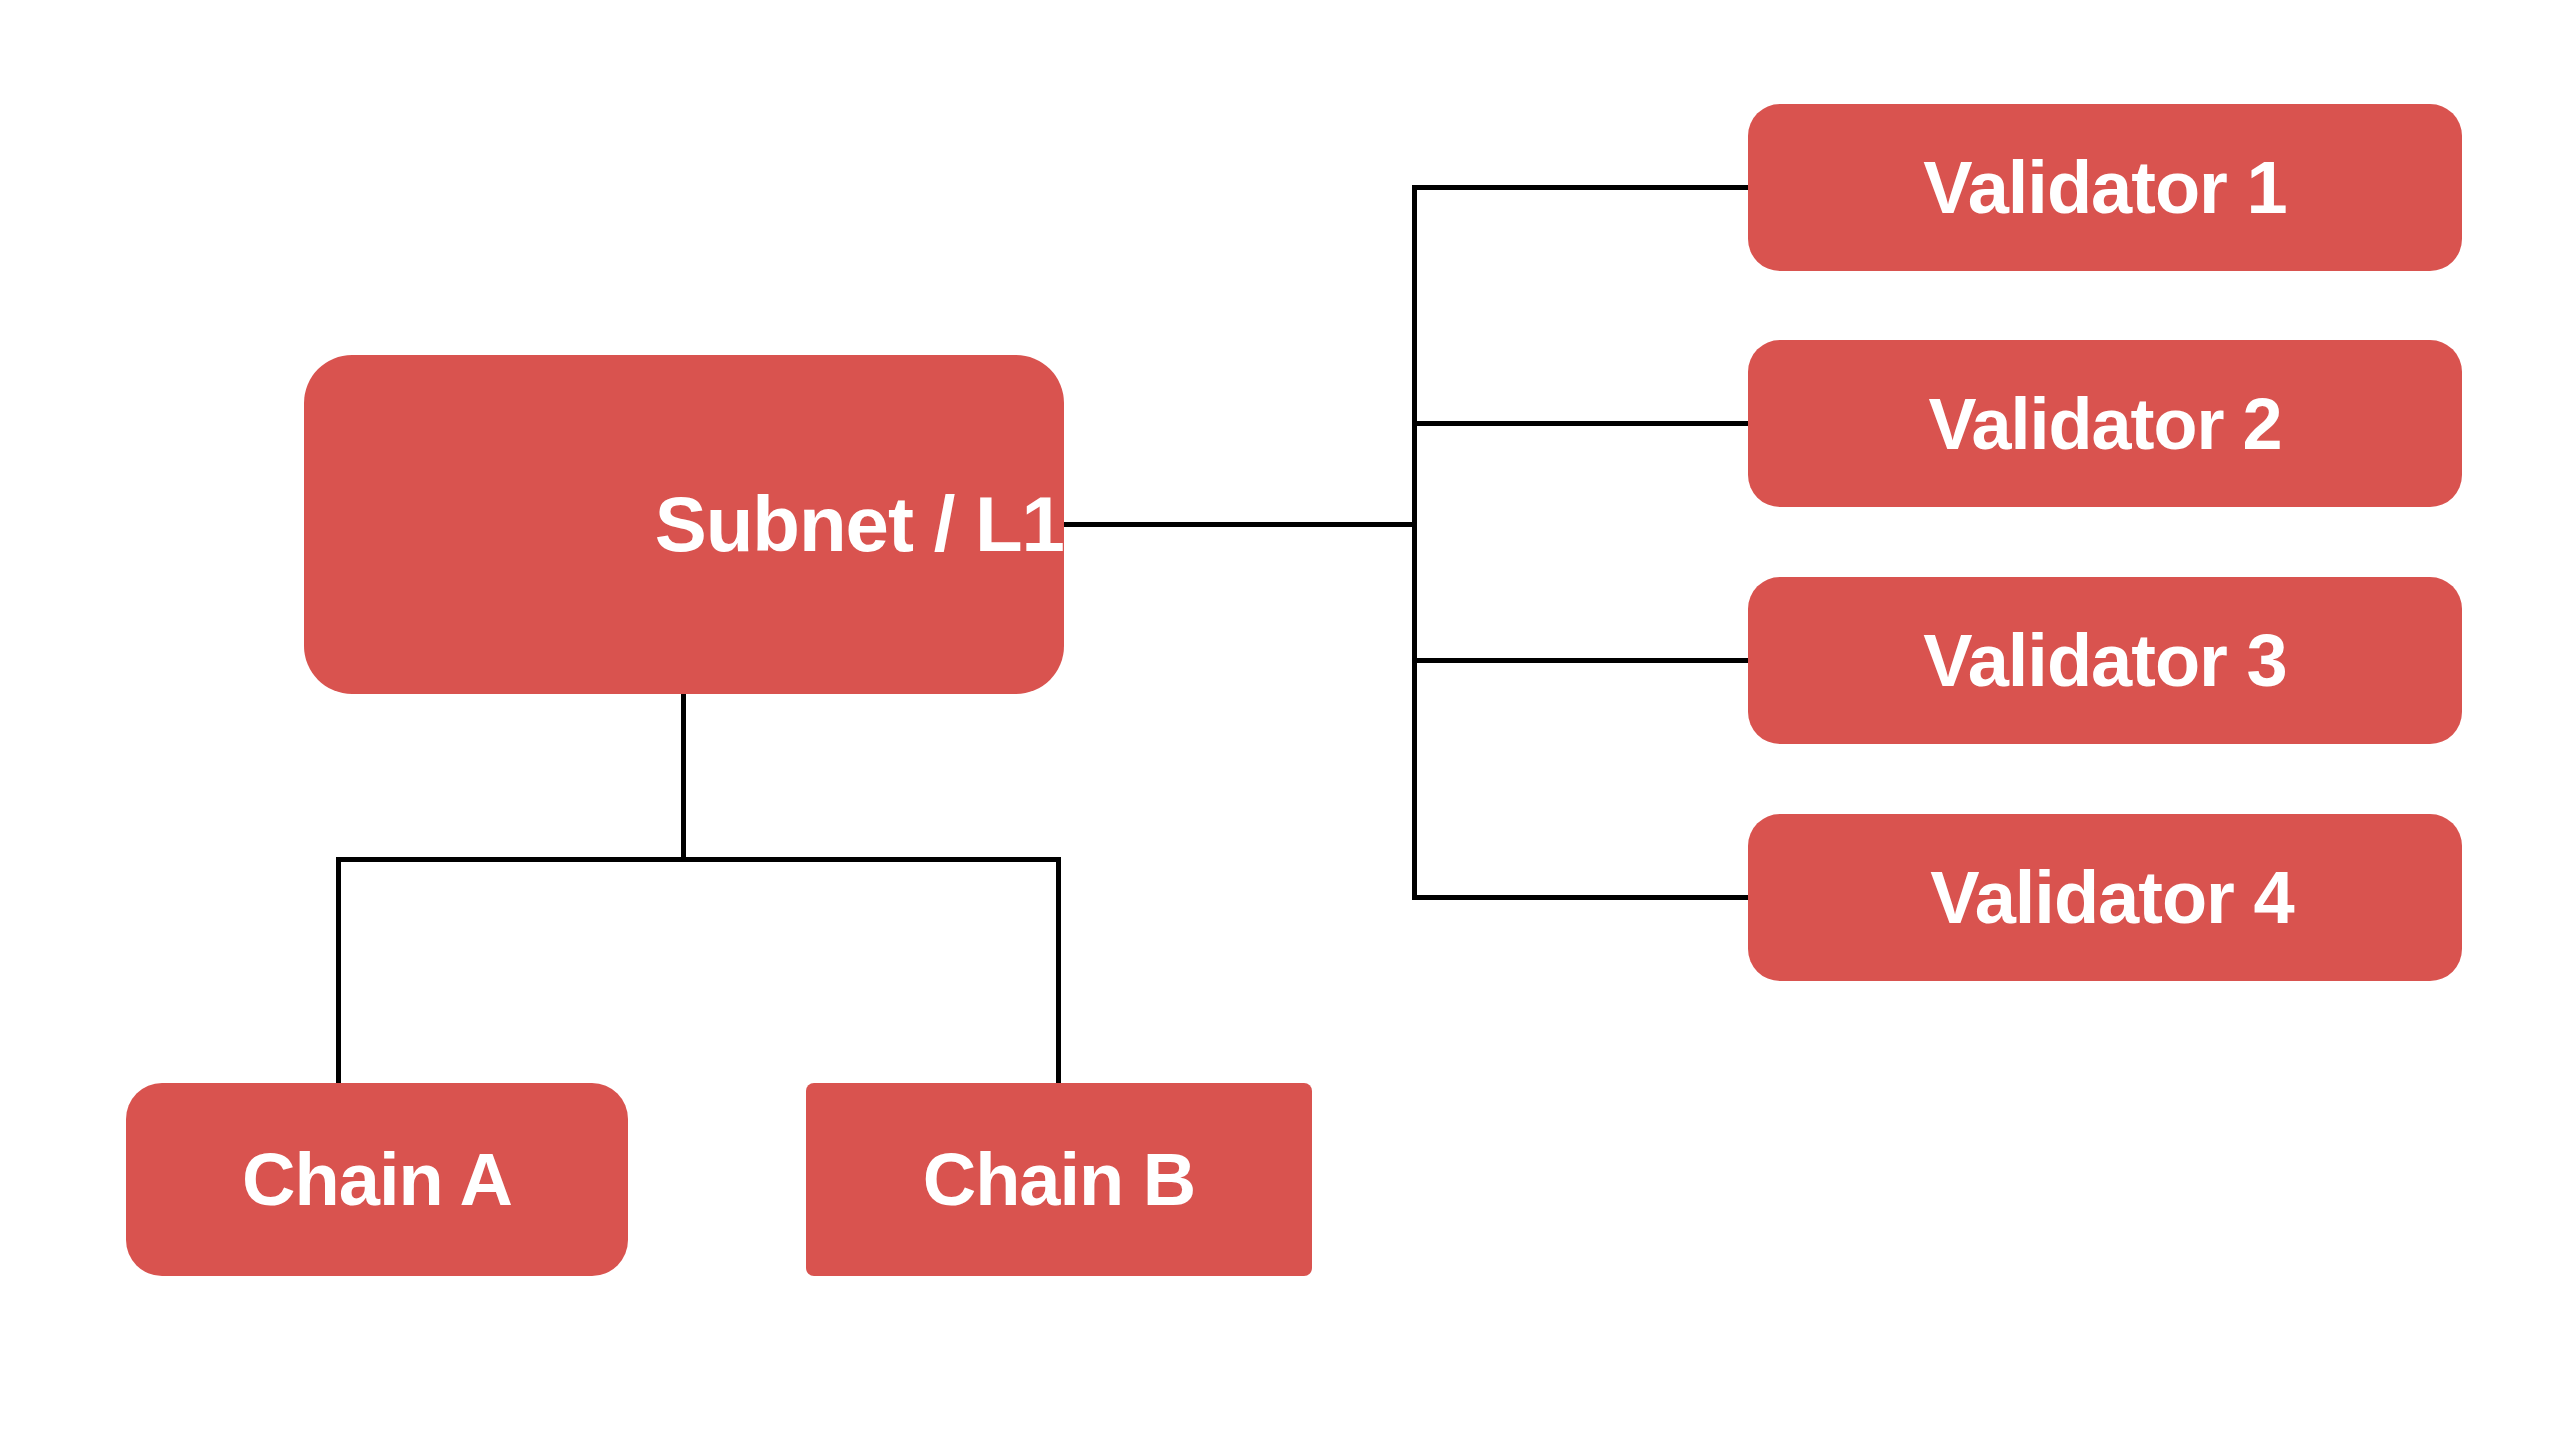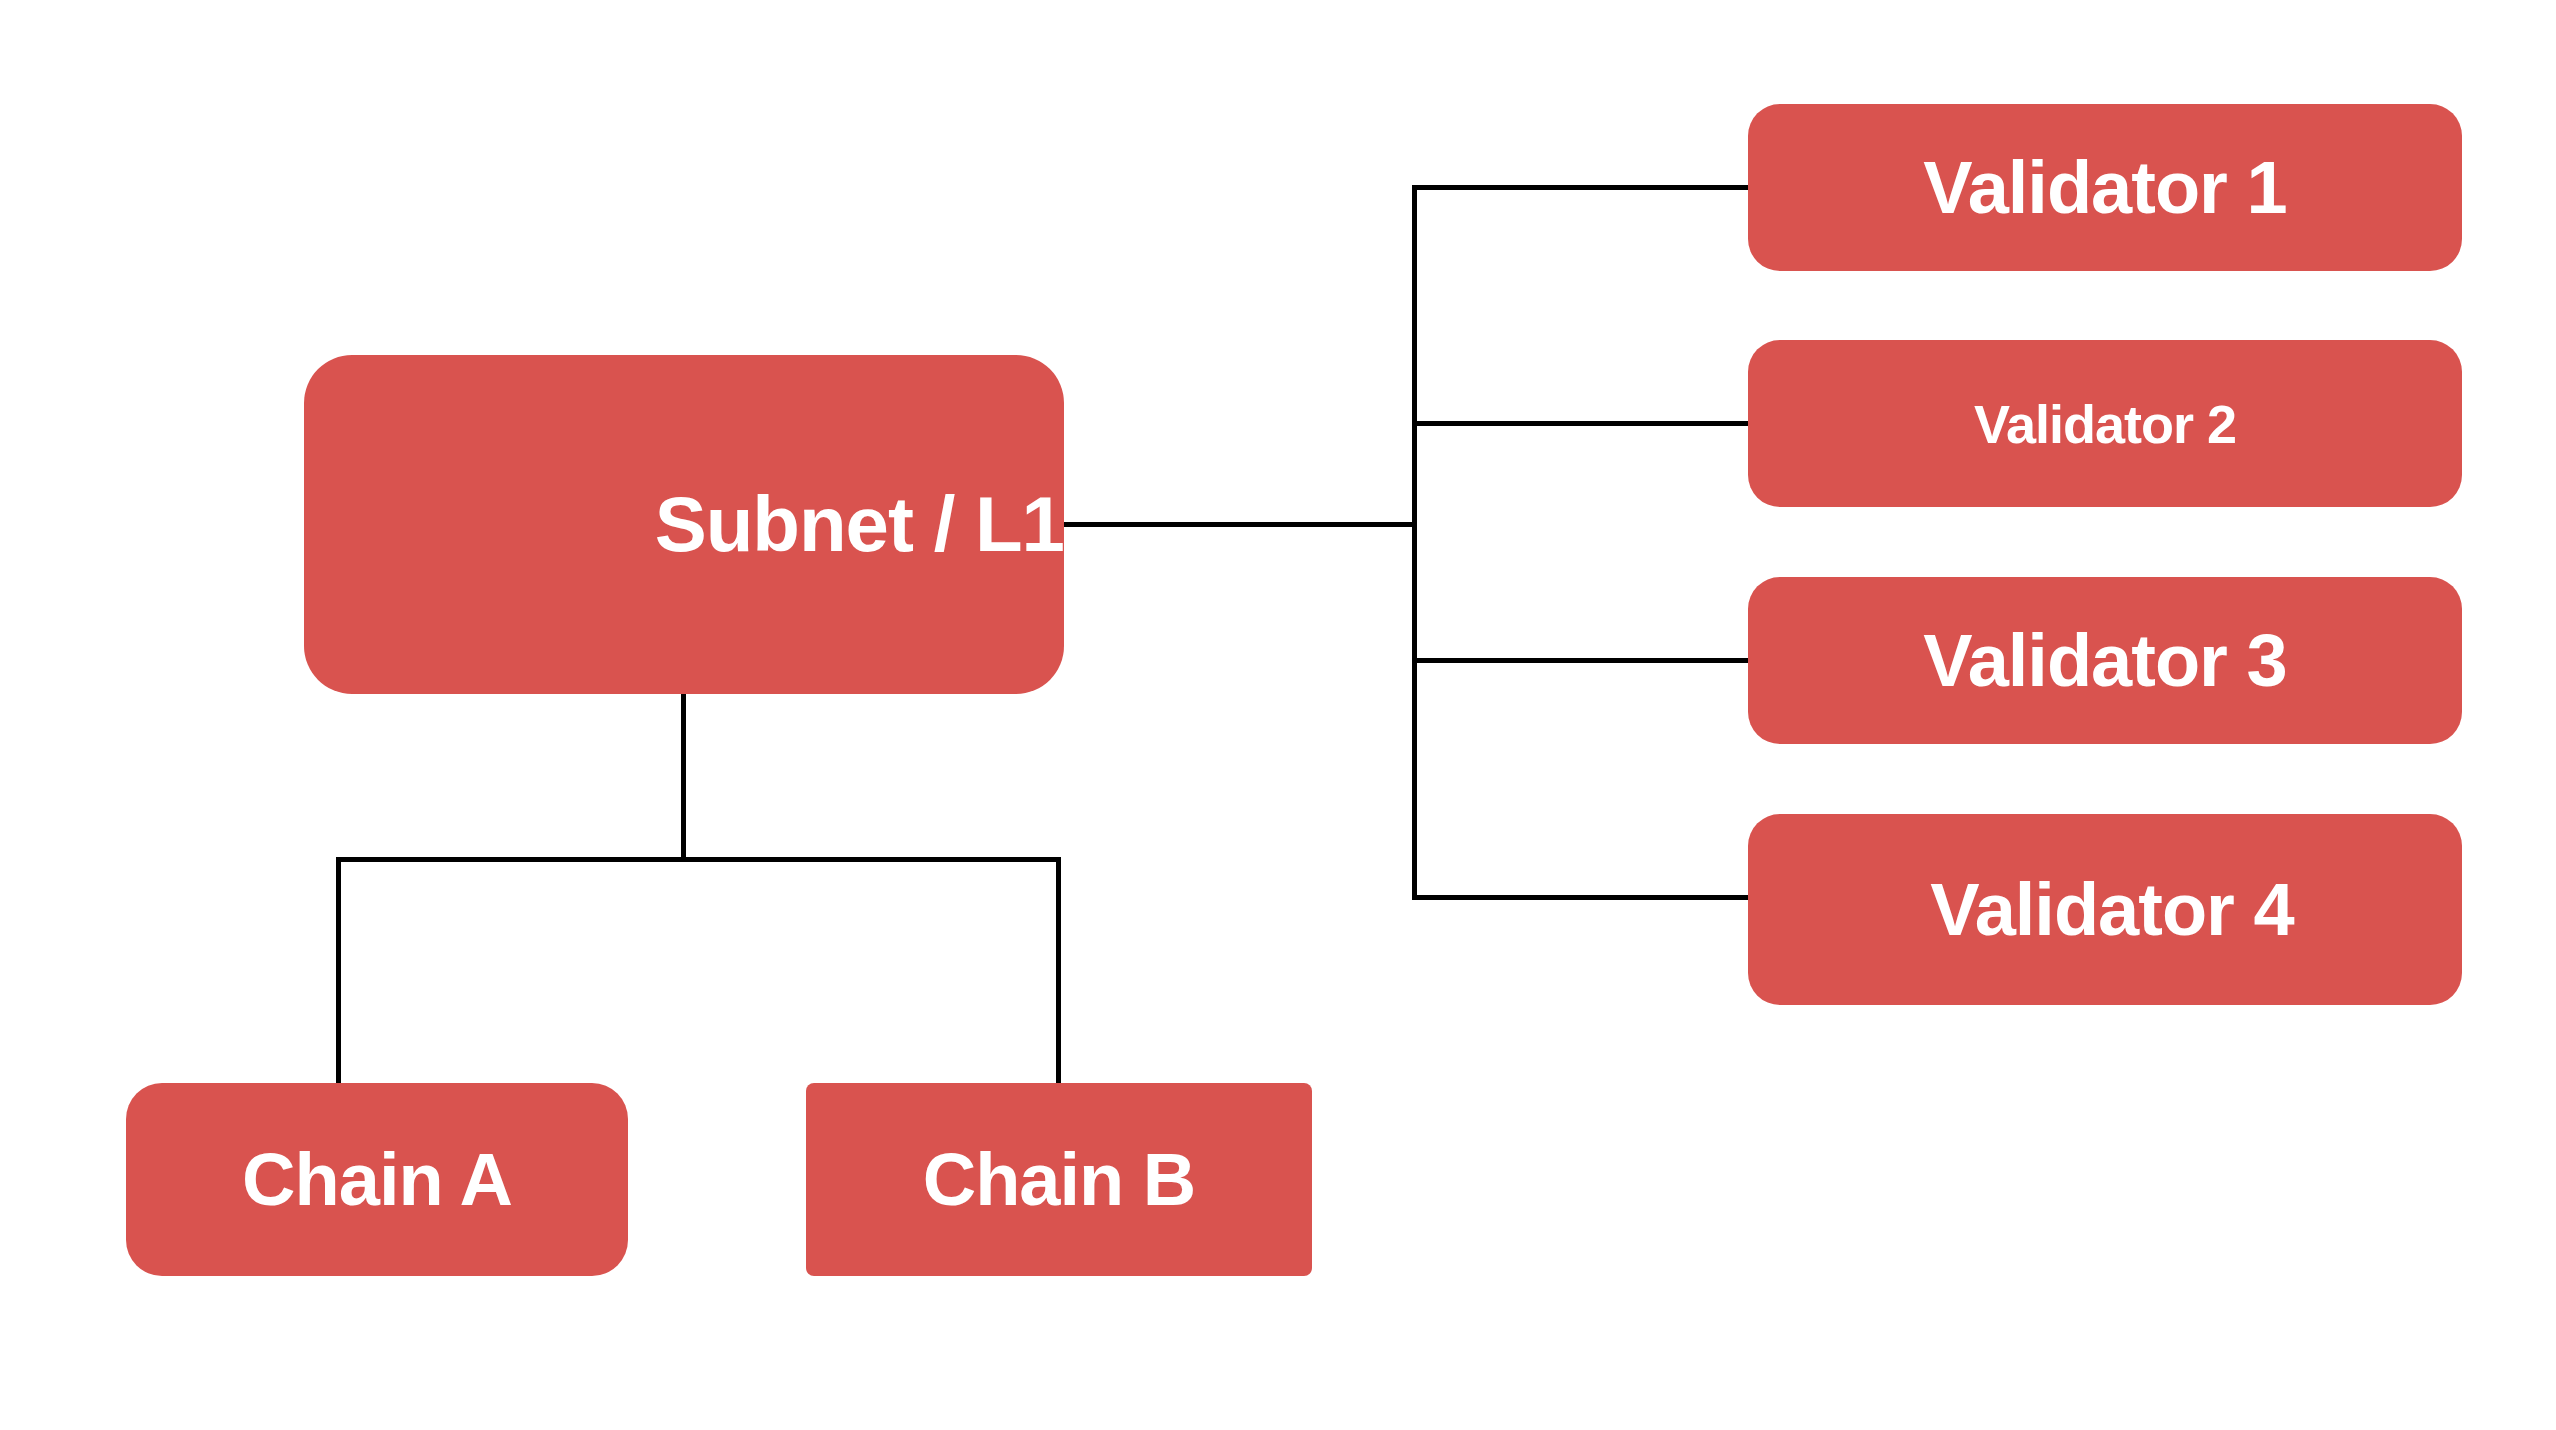--- a/index.html
+++ b/index.html
@@ -34,23 +34,23 @@
     white-space: nowrap;
   }
   .edge {
     position: absolute;
     background: var(--connector, #000000);
   }
 
   
   .node-subnet     { left: 304px;  top: 355px;  width: 760px; height: 339px; border-radius: 48px; font-size: 78px; justify-content: flex-end; }
   .node-validator1 { left: 1748px; top: 104px;  width: 714px; height: 167px; border-radius: 32px; font-size: 74px; }
-  .node-validator2 { left: 1748px; top: 340px;  width: 714px; height: 167px; border-radius: 32px; font-size: 54px; }
+  .node-validator2 { left: 1748px; top: 340px;  width: 714px; height: 167px; border-radius: 32px; font-size: 72px; }
   .node-validator3 { left: 1748px; top: 577px;  width: 714px; height: 167px; border-radius: 32px; font-size: 74px; text-align: center; }
-  .node-validator4 { left: 1748px; top: 814px;  width: 714px; height: 191px; border-radius: 32px; font-size: 74px; padding-left: 14px; }
+  .node-validator4 { left: 1748px; top: 814px;  width: 714px; height: 167px; border-radius: 32px; font-size: 74px; padding-left: 14px; }
   .node-chain-a    { left: 88px;   top: 1083px; width: 502px; height: 193px; border-radius: 36px; font-size: 74px; margin-left: 38px; }
   .node-chain-b    { left: 806px;  top: 1083px; width: 506px; height: 193px; border-radius: 8px; font-size: 74px; }
 
   
   .edge-subnet-right  { left: 1064px; top: 522px; width: 353px; height: 5px; }
   .edge-trunk         { left: 1412px; top: 185px; width: 5px;   height: 715px; }
   .edge-v1            { left: 1412px; top: 185px; width: 336px; height: 5px; }
   .edge-v2            { left: 1412px; top: 421px; width: 336px; height: 5px; }
   .edge-v3            { left: 1412px; top: 658px; width: 336px; height: 5px; }
   .edge-v4            { left: 1412px; top: 895px; width: 336px; height: 5px; }

